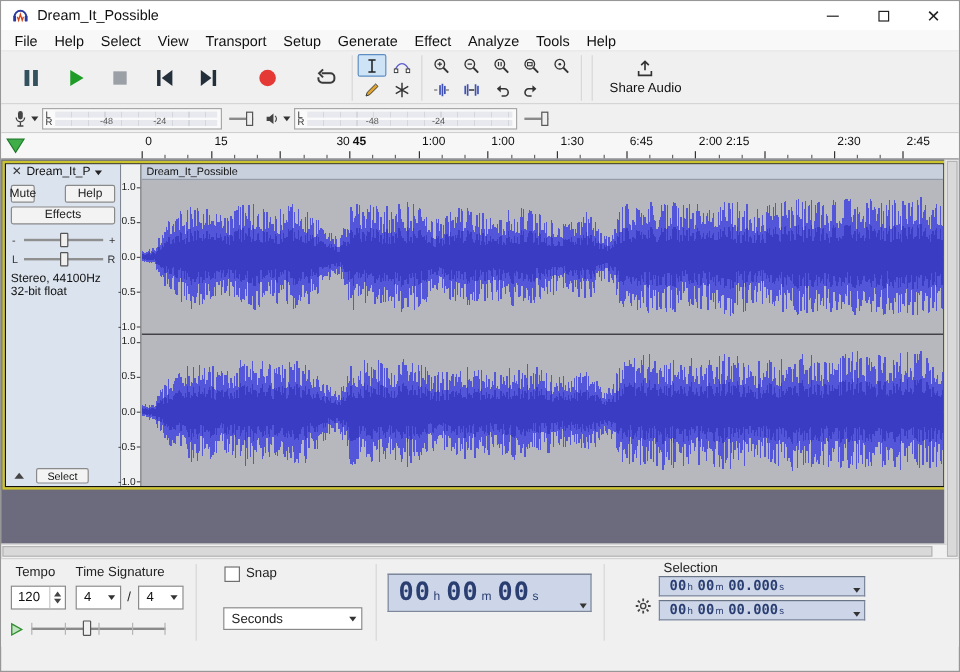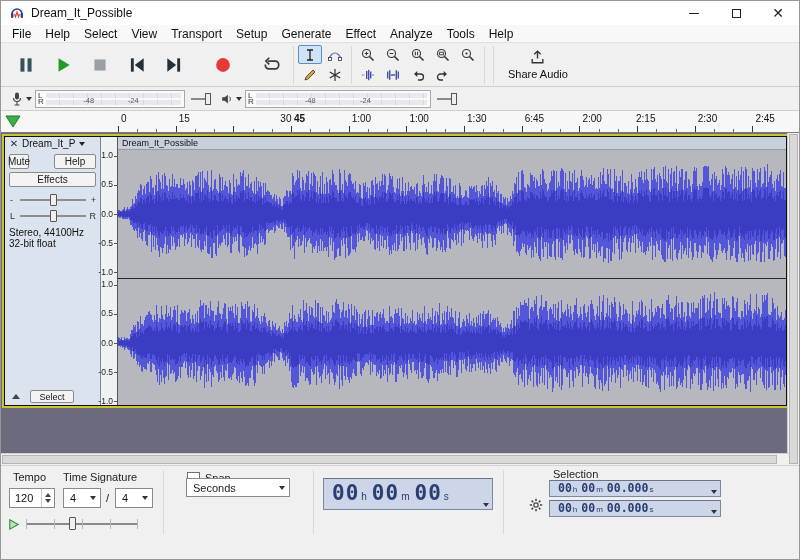--- a/index.html
+++ b/index.html
@@ -403,21 +403,21 @@
         <div class="tl-tick" style="left: 501.5px;"></div>
         <div class="tl-tick major" style="left: 520.725px;"></div>
         <span class="tl-label" style="left: 523.725px;">6:45</span>
         <div class="tl-tick" style="left: 539.95px;"></div>
         <div class="tl-tick" style="left: 559.175px;"></div>
         <div class="tl-tick major" style="left: 578.4px;"></div>
         <span class="tl-label" style="left: 581.4px;">2:00</span>
         <div class="tl-tick" style="left: 597.625px;"></div>
         <div class="tl-tick" style="left: 616.85px;"></div>
         <div class="tl-tick major" style="left: 636.075px;"></div>
-        <span class="tl-label" style="left: 635px;">2:15</span>
+        <span class="tl-label" style="left: 604px;">2:15</span>
         <div class="tl-tick" style="left: 655.3px;"></div>
         <div class="tl-tick" style="left: 674.525px;"></div>
         <div class="tl-tick major" style="left: 693.75px;"></div>
         <span class="tl-label" style="left: 696.75px;">2:30</span>
         <div class="tl-tick" style="left: 712.975px;"></div>
         <div class="tl-tick" style="left: 732.2px;"></div>
         <div class="tl-tick major" style="left: 751.425px;"></div>
         <span class="tl-label" style="left: 754.425px;">2:45</span>
       </div>
 
@@ -545,21 +545,21 @@
         <div class="tick" style="left:75%"></div>
         <div class="tick" style="left:99%"></div>
         <div class="thumb"></div>
       </div>
     </div>
 
     <div class="bb-sep" style="left:162px"></div>
 
     <div class="checkbox" style="left:186px;top:6px"></div>
     <span class="bb-label" style="left:204px;top:6px">Snap</span>
-    <div class="combo" style="left:185px;top:12px;width:104px">
+    <div class="combo" style="left:185px;top:40px;width:116px">
       <span>Seconds</span>
       <span class="caret"></span>
     </div>
 
     <div class="bb-sep" style="left:312px"></div>
 
     <div class="timedisp big" style="left:322px;top:12px">
       <span class="digit">00</span>
         <span class="unit">h</span>
         <span class="digit">00</span>

